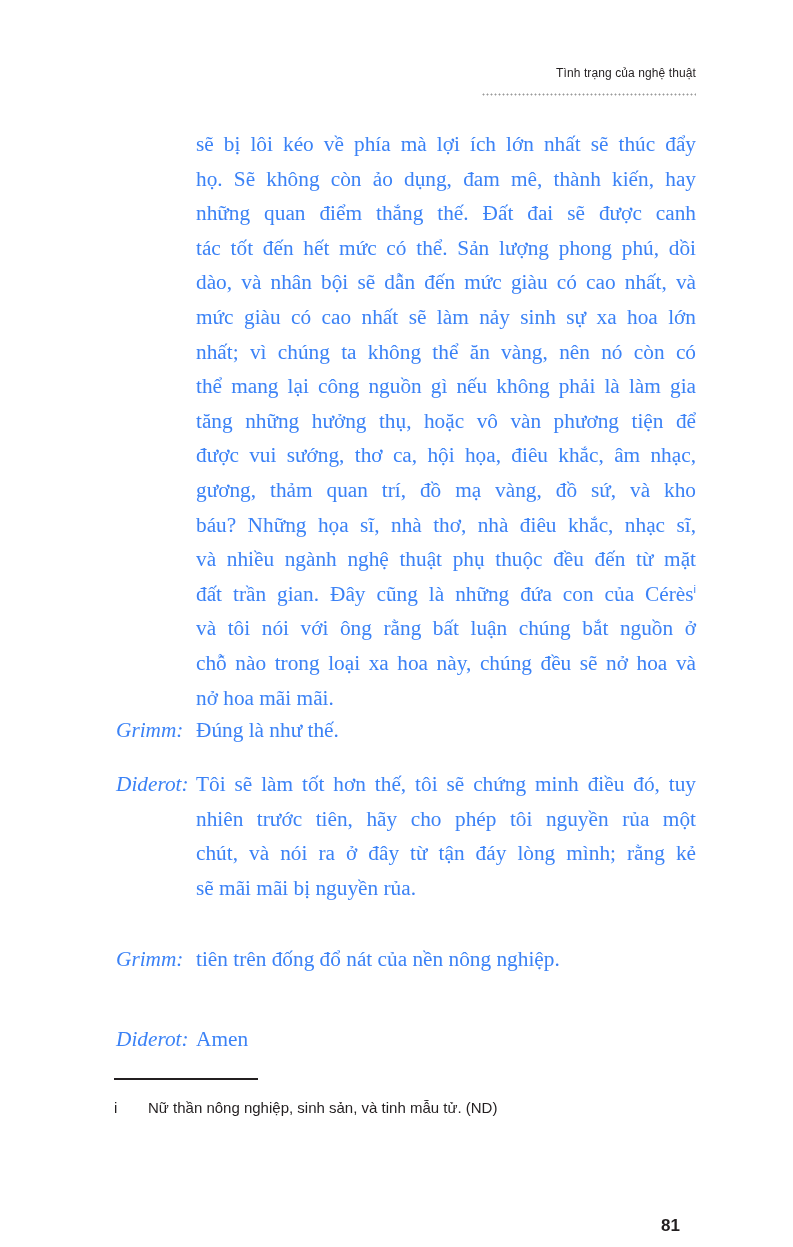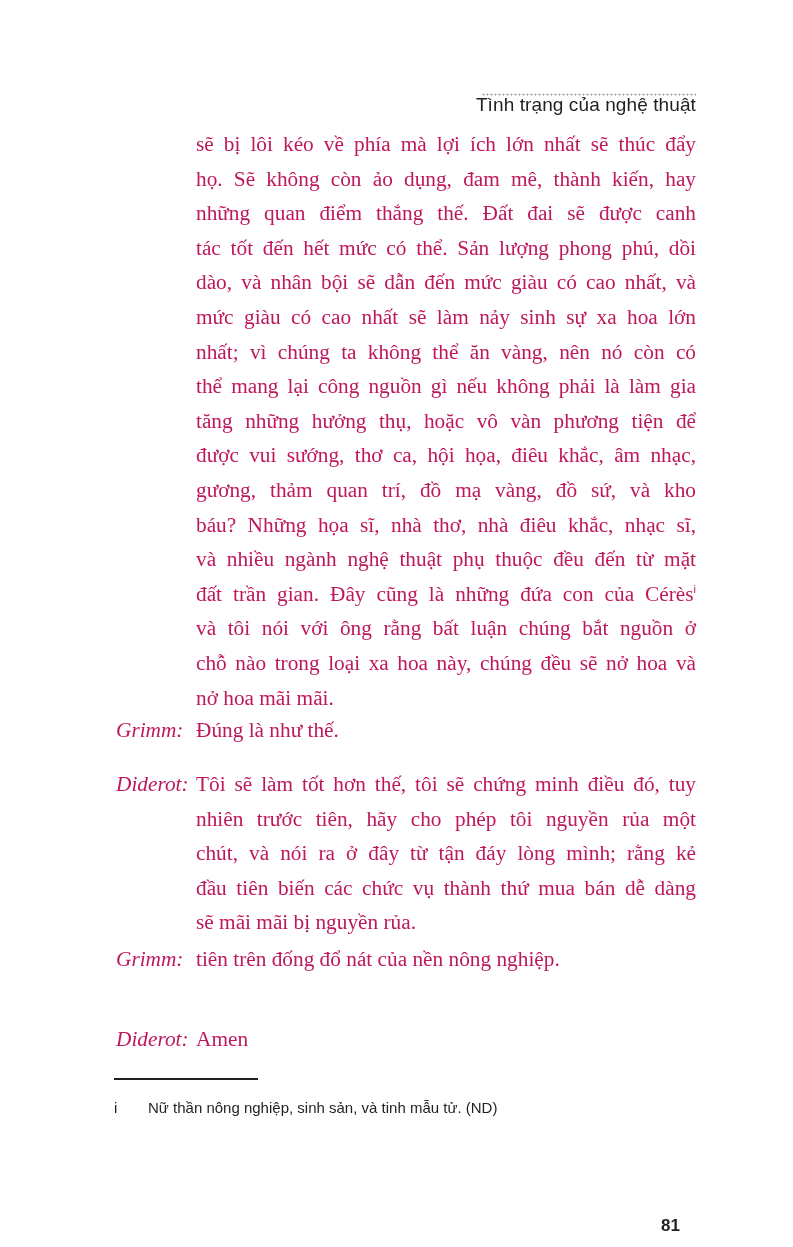--- a/index.html
+++ b/index.html
@@ -12,40 +12,39 @@
       height: 1247px;
       position: relative;
       overflow: hidden;
       color: #231f20;
     }
     .running-header {
       position: absolute;
       top: 66px;
       right: 97px;
       font-family: "Liberation Sans", sans-serif;
-      font-size: 19px;
+      font-size: 12px;
       color: #231f20;
       letter-spacing: 0.1px;
-      margin-top: 28px;
     }
     .header-rule {
       position: absolute;
       top: 93px;
       right: 97px;
       width: 214px;
       height: 3px;
       background-image: radial-gradient(circle at 1.5px 1.5px, #9a9a9a 0.9px, transparent 1.1px);
       background-size: 4px 3px;
       background-repeat: repeat-x;
     }
     .body-text {
       font-family: "Liberation Serif", serif;
       font-size: 21.3px;
       line-height: 34.6px;
-      color: #be185d;
+      color: #3b82f6;
     }
     .para-block {
       position: absolute;
       left: 196px;
       width: 500px;
       top: 127px;
       text-align: justify;
       text-align-last: left;
     }
     .para-block .line {
@@ -158,21 +157,20 @@
   </div>
 </div>
 
 <div class="dialogue body-text" style="top: 767px;">
   <div class="row">
     <span class="speaker">Diderot:</span>
     <div class="speech">
       <span class="line">Tôi sẽ làm tốt hơn thế, tôi sẽ chứng minh điều đó, tuy</span>
       <span class="line">nhiên trước tiên, hãy cho phép tôi nguyền rủa một</span>
       <span class="line">chút, và nói ra ở đây từ tận đáy lòng mình; rằng kẻ</span>
-      <span class="line">đầu tiên biến các chức vụ thành thứ mua bán dễ dàng</span>
       <span class="line last">sẽ mãi mãi bị nguyền rủa.</span>
     </div>
   </div>
 </div>
 
 <div class="dialogue body-text" style="top: 942px;">
   <div class="row">
     <span class="speaker">Grimm:</span>
     <div class="speech">
       <span class="line last">tiên trên đống đổ nát của nền nông nghiệp.</span>

